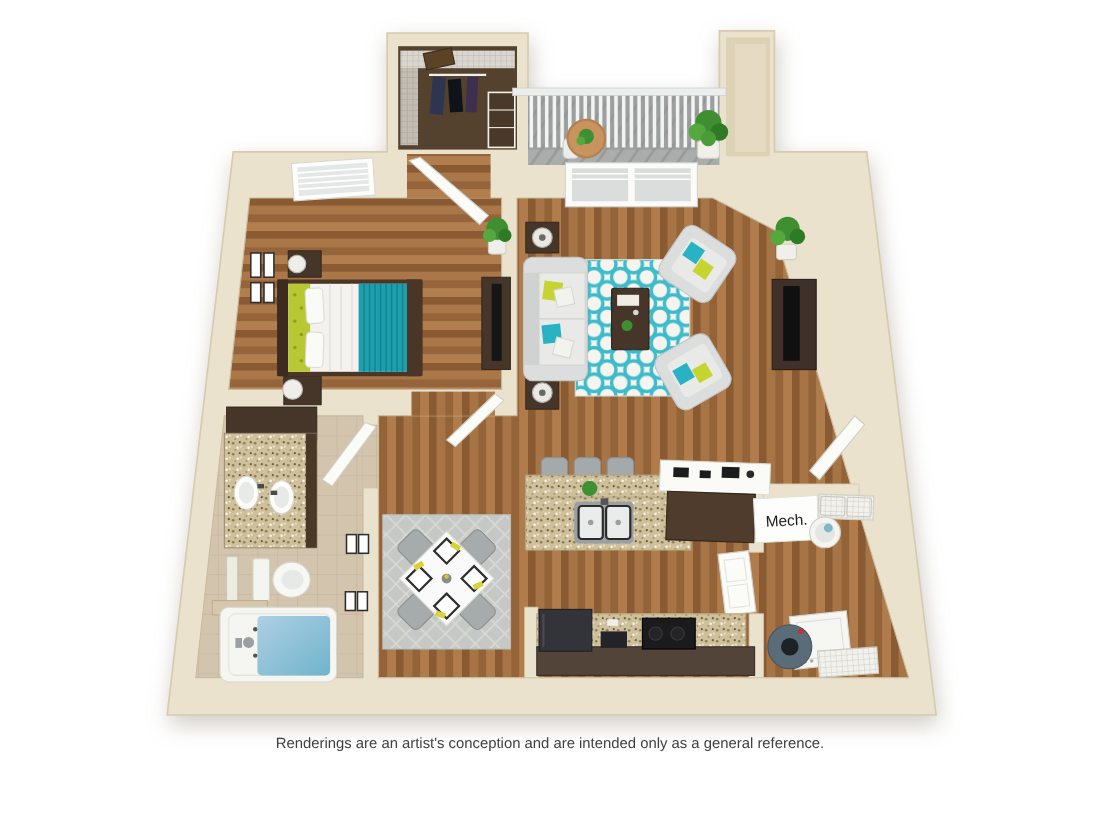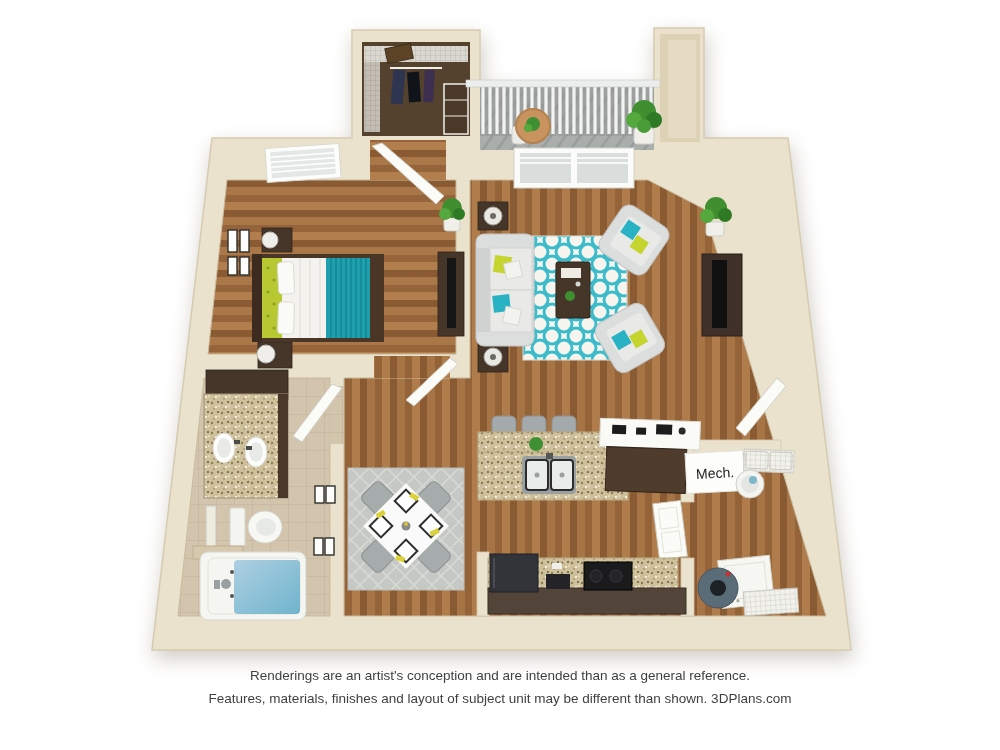--- a/index.html
+++ b/index.html
@@ -357,16 +357,15 @@
     <g>
       <circle cx="718" cy="588" r="20" fill="#5a6c78" stroke="#46555f"></circle>
       <circle cx="718" cy="588" r="8" fill="#1d2226"></circle>
       <circle cx="728" cy="574" r="2.5" fill="#c23333"></circle>
     </g>
     <rect x="744" y="590" width="54" height="24" fill="url(#wire)" stroke="#c9c9c0" transform="rotate(-4 770 602)"></rect>
   </g>
 </svg>
 
 <div id="footer">
-  <div>Renderings are an artist's conception and are intended than as a general reference.</div>
-  <div>Features, materials, finishes and layout of subject unit may be different than shown. 3DPlans.com</div>
+  <div>Renderings are an artist's conception and are intended only as a general reference.</div>
 </div>
 </div>
 
 </body></html>

